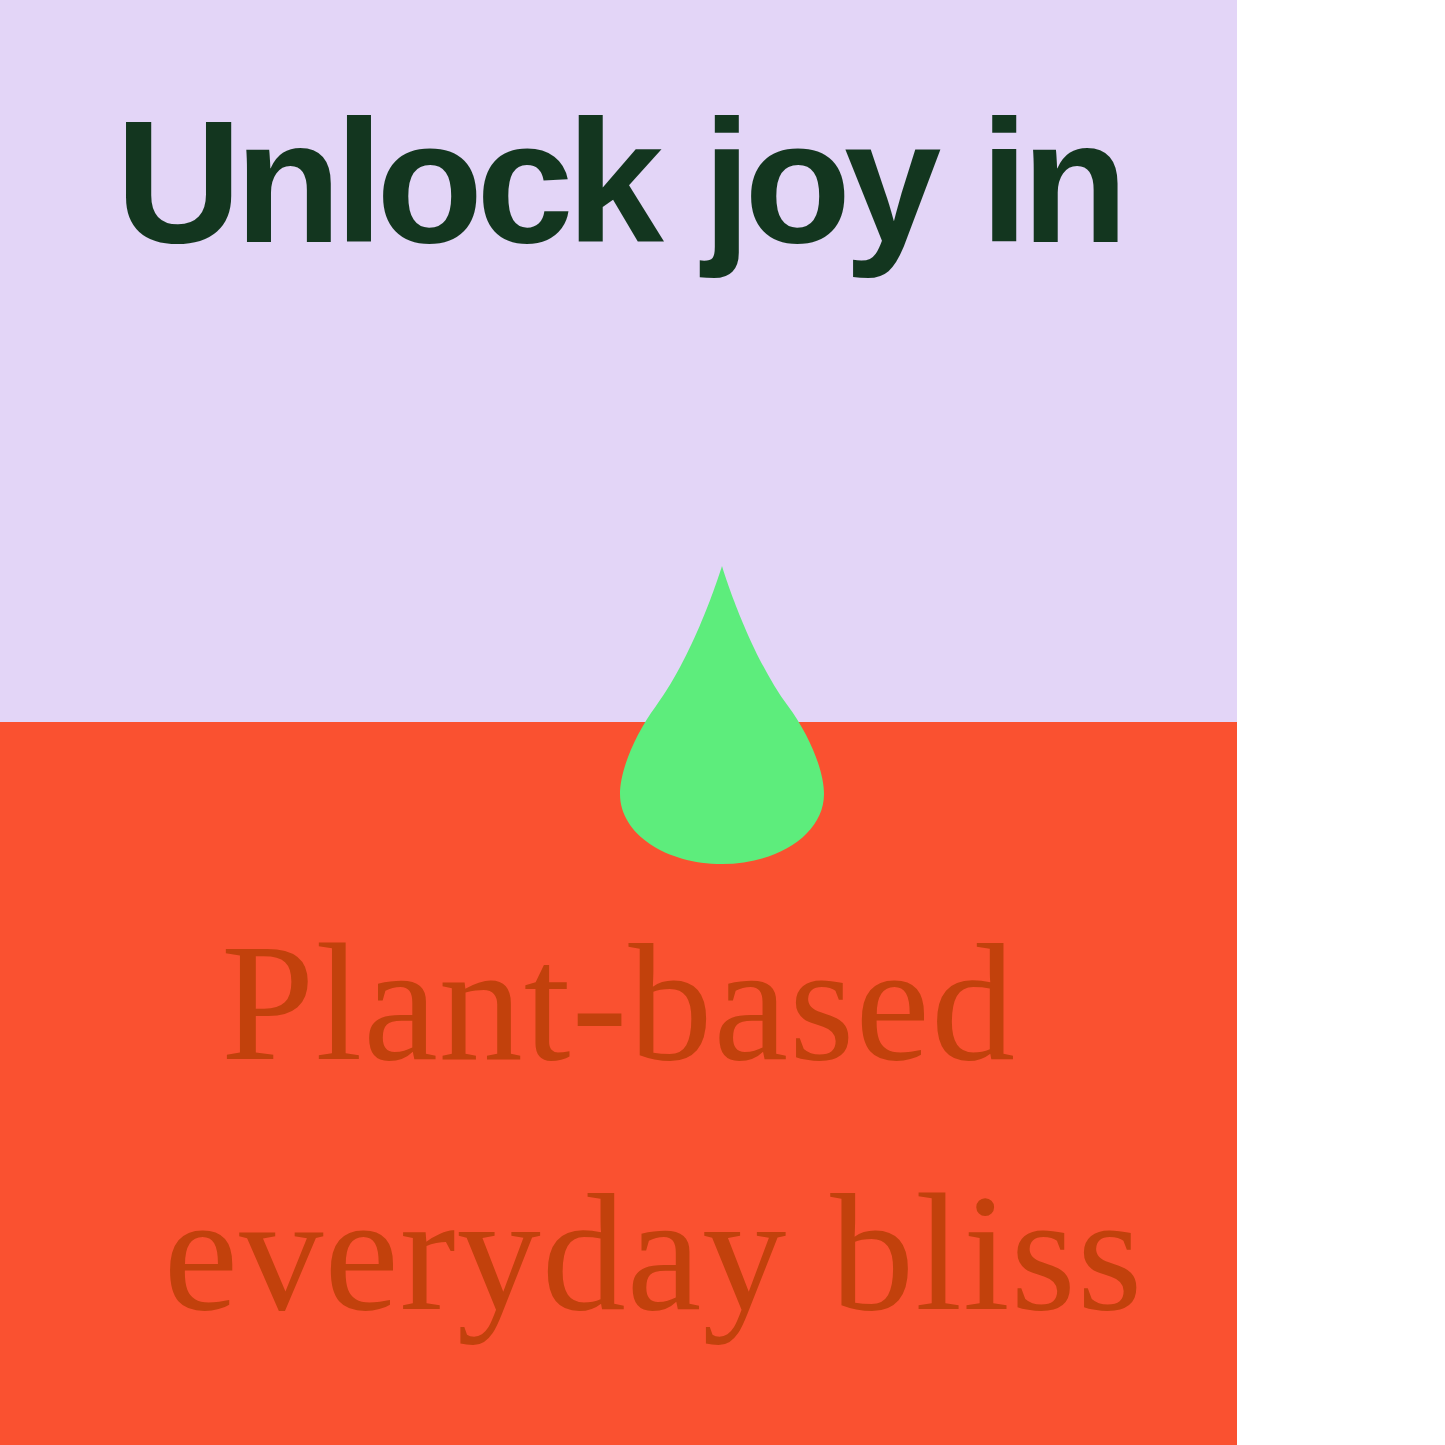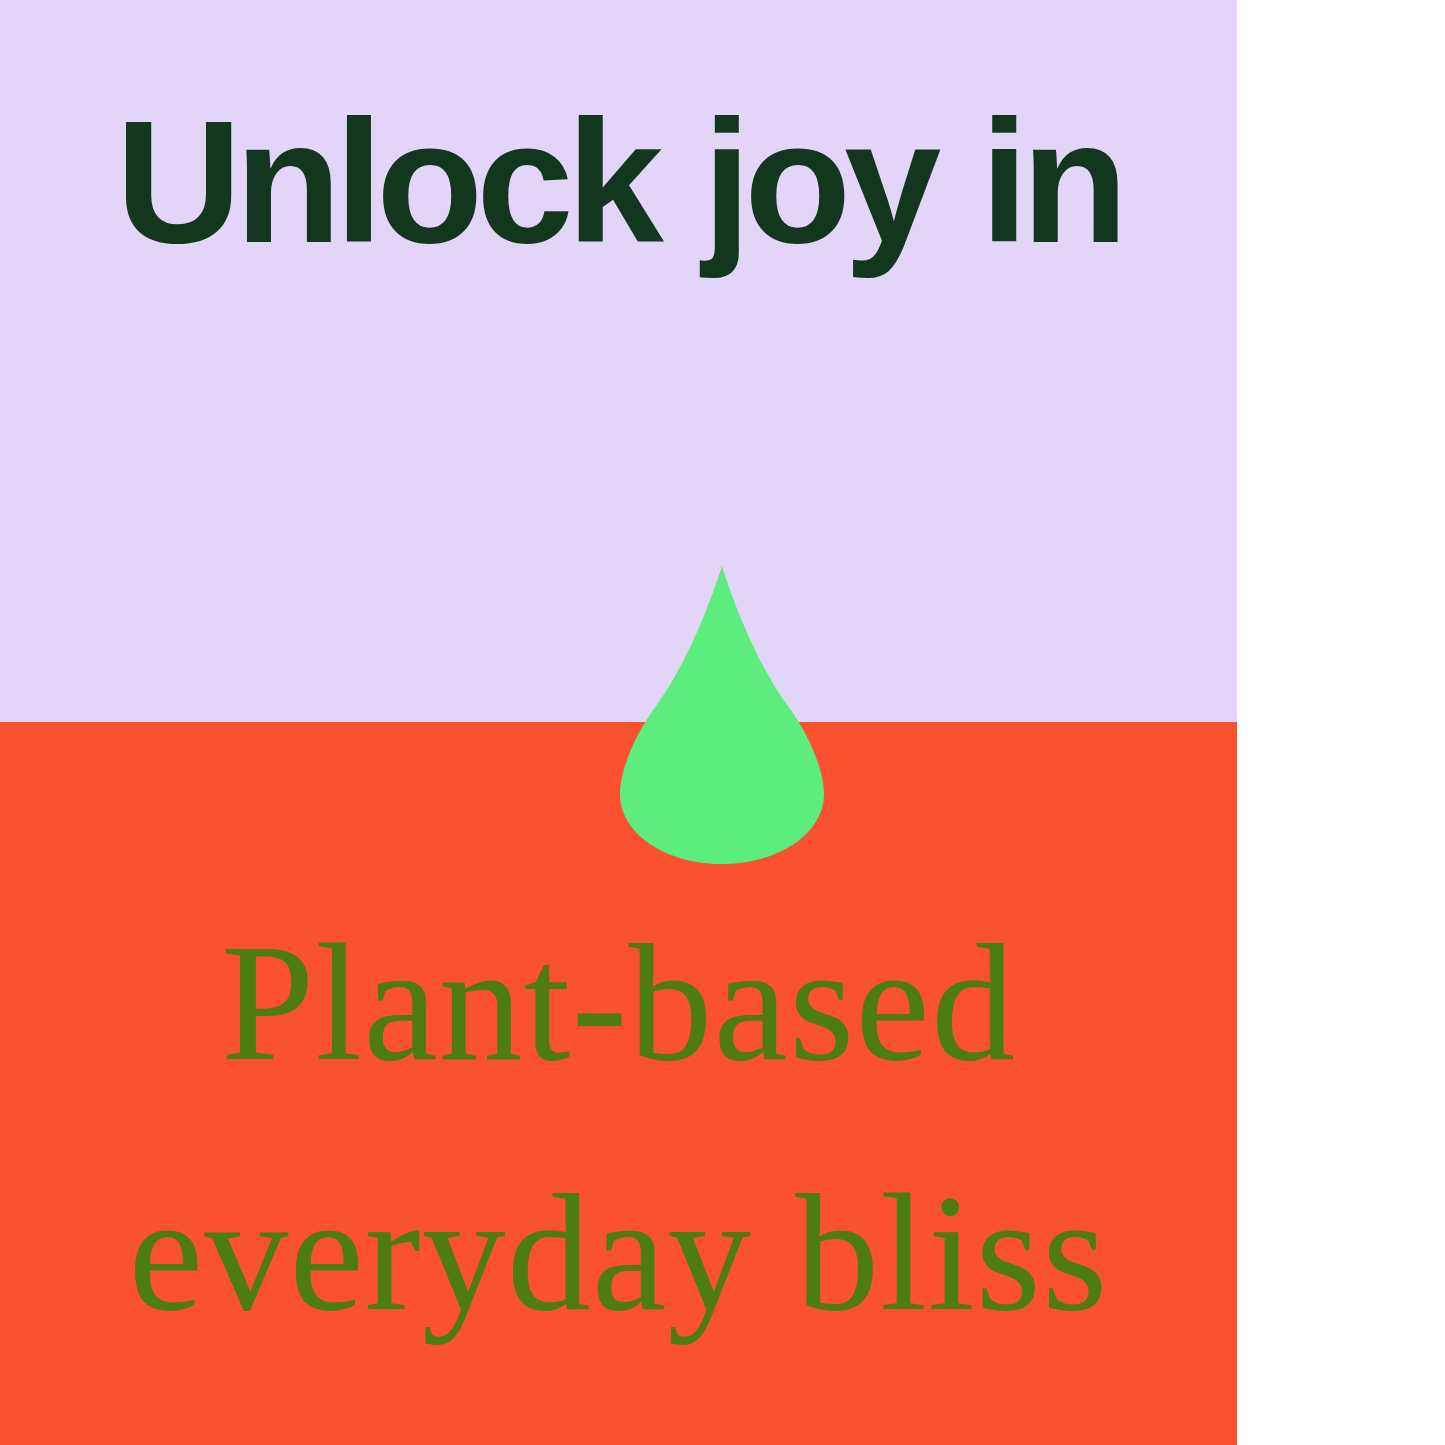--- a/index.html
+++ b/index.html
@@ -68,30 +68,30 @@
     width: 100%;
     height: 100%;
   }
 
   
   .subline {
     position: absolute;
     left: 0;
     width: 100%;
     text-align: center;
-    color: #4d7c0f;
+    color: #c2410c;
     font-family: "Liberation Serif", "DejaVu Serif", serif;
     font-weight: 400;
     font-size: 168px;
     line-height: 1;
     letter-spacing: 1px;
     white-space: nowrap;
   }
   .subline-1 { top: 918px; }
-  .subline-2 { top: 1168px; }
+  .subline-2 { top: 1168px; padding-left: 35px; }
 </style>
 </head>
 <body>
 
 <div id="poster">
 
   <div class="band band-top"></div>
   <div class="band band-bottom"></div>
 
   <div class="headline">

